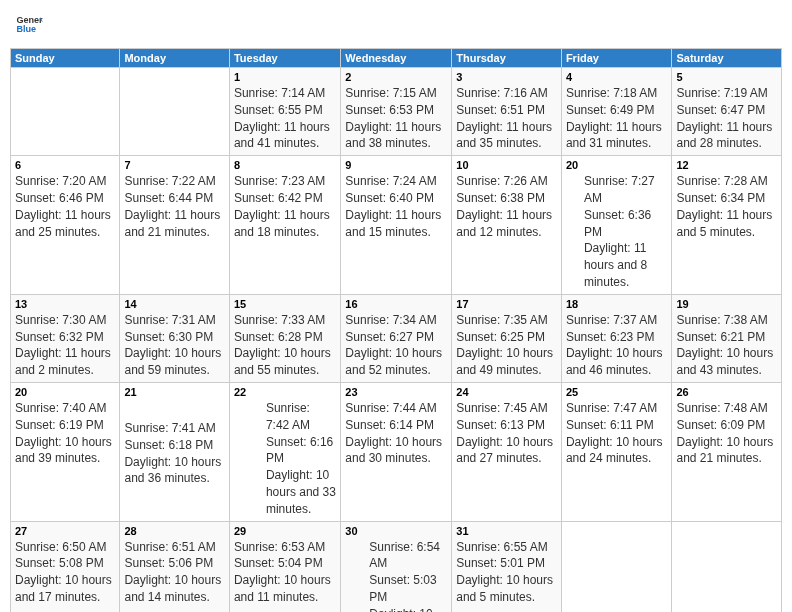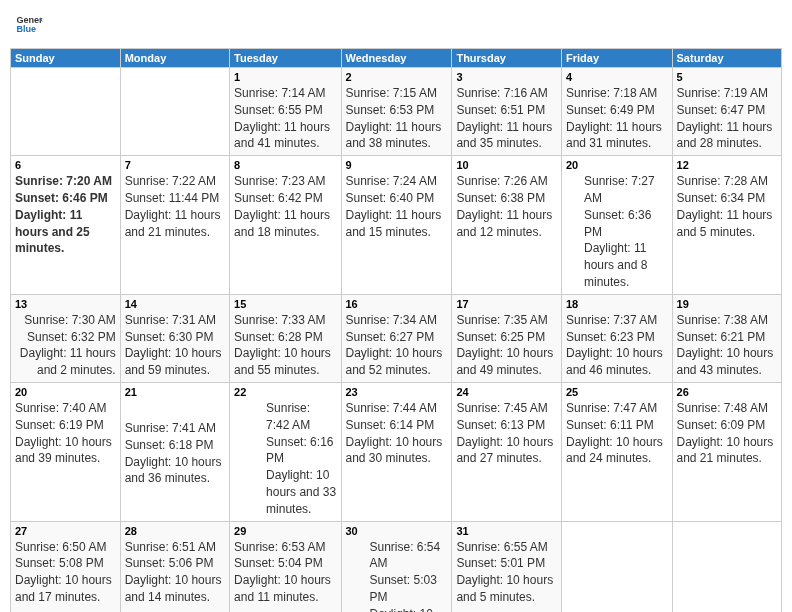--- a/index.html
+++ b/index.html
@@ -134,28 +134,28 @@
         <td>
           <span class="day-number">5</span>
           <div class="day-info" style="white-space: pre-line;">Sunrise: 7:19 AM
 Sunset: 6:47 PM
 Daylight: 11 hours and 28 minutes.</div>
         </td>
       </tr>
       <tr>
         <td>
           <span class="day-number">6</span>
-          <div class="day-info" style="white-space: pre-line; font-weight: bold;">Sunrise: 7:20 AM
+          <div class="day-info" style="white-space: pre-line;">Sunrise: 7:20 AM
 Sunset: 6:46 PM
 Daylight: 11 hours and 25 minutes.</div>
         </td>
         <td>
           <span class="day-number">7</span>
           <div class="day-info" style="white-space: pre-line;">Sunrise: 7:22 AM
-Sunset: 11:44 PM
+Sunset: 6:44 PM
 Daylight: 11 hours and 21 minutes.</div>
         </td>
         <td>
           <span class="day-number">8</span>
           <div class="day-info" style="white-space: pre-line;">Sunrise: 7:23 AM
 Sunset: 6:42 PM
 Daylight: 11 hours and 18 minutes.</div>
         </td>
         <td>
           <span class="day-number">9</span>
@@ -178,21 +178,21 @@
         <td>
           <span class="day-number">12</span>
           <div class="day-info" style="white-space: pre-line;">Sunrise: 7:28 AM
 Sunset: 6:34 PM
 Daylight: 11 hours and 5 minutes.</div>
         </td>
       </tr>
       <tr>
         <td>
           <span class="day-number">13</span>
-          <div class="day-info" style="white-space: pre-line; text-align: right;">Sunrise: 7:30 AM
+          <div class="day-info" style="white-space: pre-line;">Sunrise: 7:30 AM
 Sunset: 6:32 PM
 Daylight: 11 hours and 2 minutes.</div>
         </td>
         <td>
           <span class="day-number">14</span>
           <div class="day-info" style="white-space: pre-line;">Sunrise: 7:31 AM
 Sunset: 6:30 PM
 Daylight: 10 hours and 59 minutes.</div>
         </td>
         <td>

